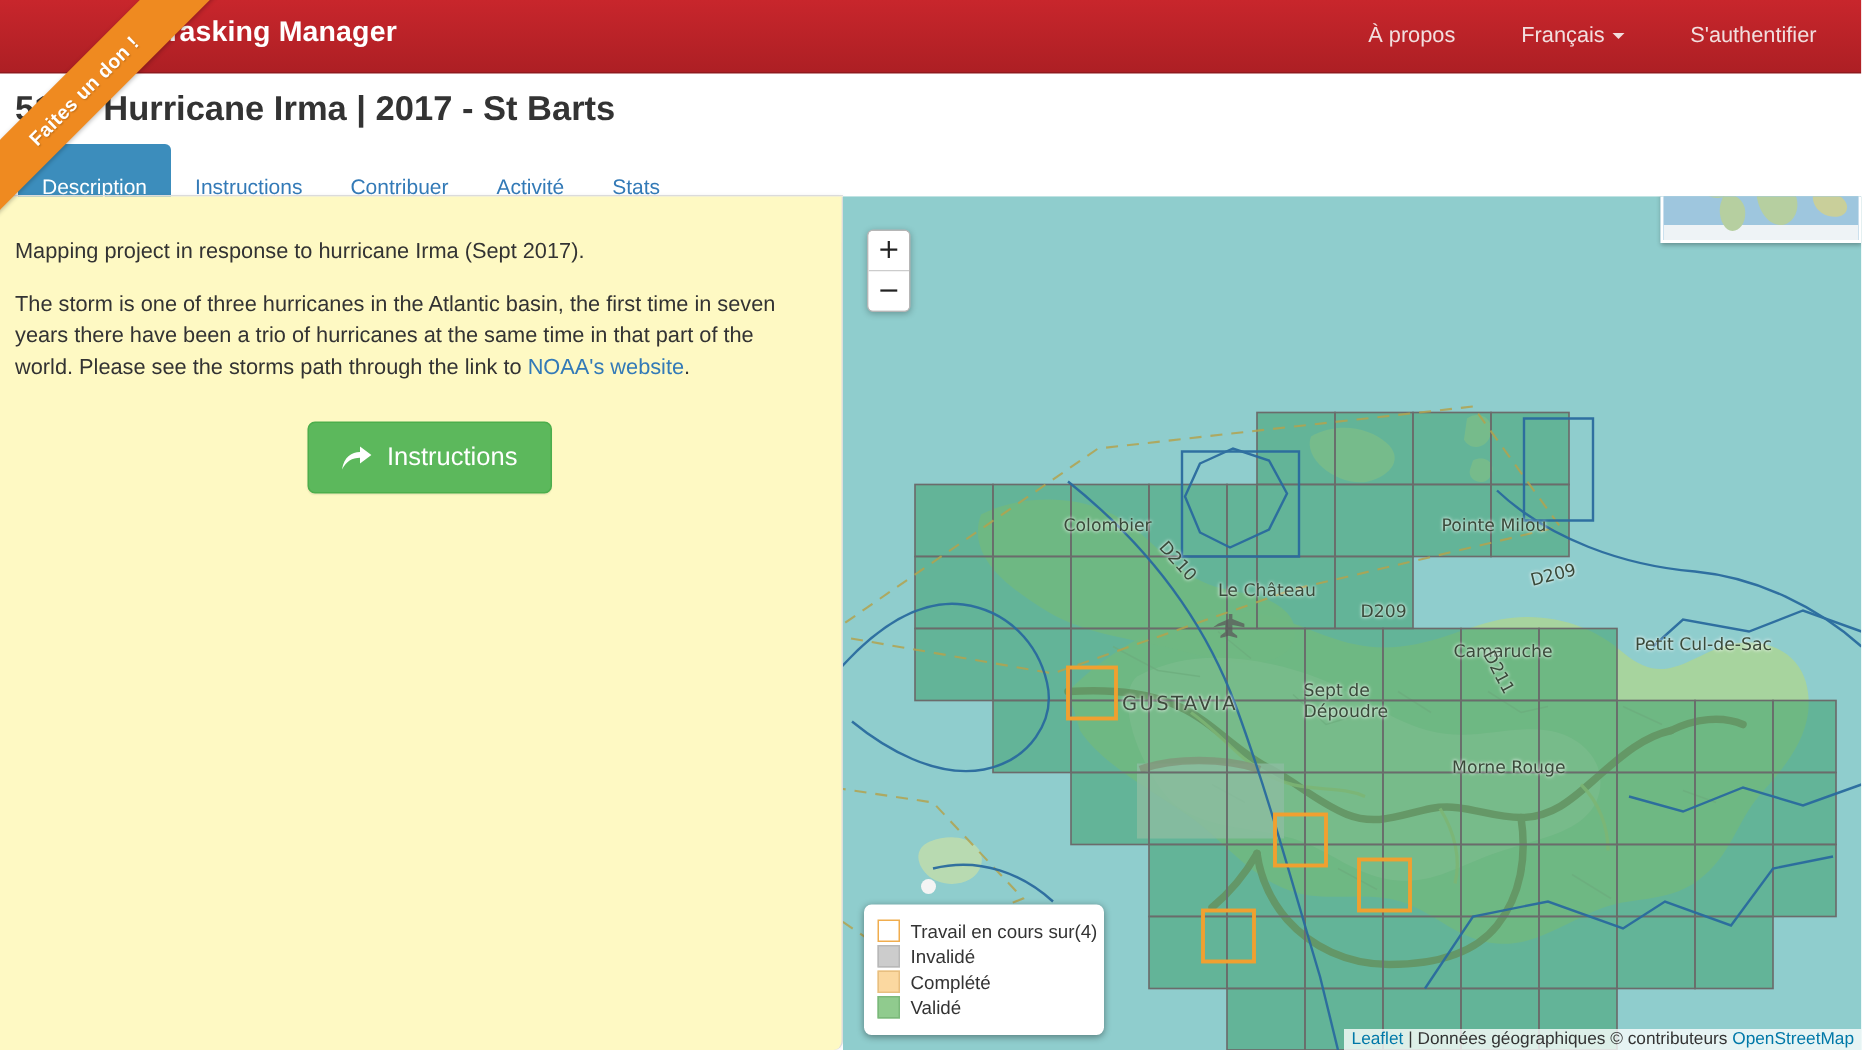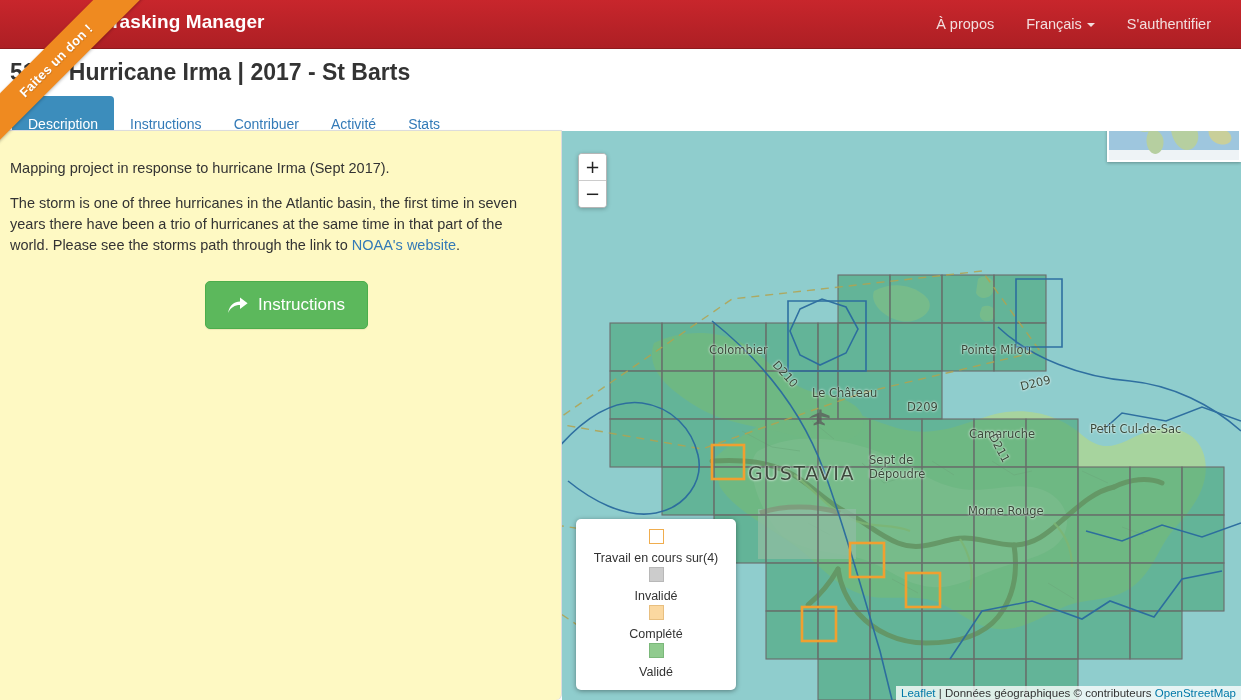--- a/index.html
+++ b/index.html
@@ -16,21 +16,21 @@
     position:absolute;left:0;top:0;width:1241px;height:48px;
     background:linear-gradient(to bottom,#c8262c 0%,#ad1f24 100%);
     border-bottom:1px solid #8f1a1e;
     z-index:5;
   }
   .brand{
     position:absolute;left:88px;top:11px;
     color:#fff;font-size:19px;font-weight:bold;letter-spacing:.1px;
     white-space:nowrap;
   }
-  .nav-right{position:absolute;right:14px;top:0;height:48px;display:flex;align-items:center;gap:0;}
+  .nav-right{position:absolute;right:14px;top:0;height:48px;display:flex;align-items:center;gap:12px;}
   .nav-link{
     color:#f2dede;font-size:14.5px;padding:0 16px;line-height:48px;
     text-decoration:none;white-space:nowrap;cursor:pointer;
   }
   .caret{
     display:inline-block;width:0;height:0;margin-left:5px;vertical-align:middle;
     border-left:4px solid transparent;border-right:4px solid transparent;
     border-top:4px solid #f2dede;
   }
 
@@ -92,21 +92,21 @@
     position:absolute;left:562px;top:131px;width:679px;height:569px;
     background:#8fcdcd;overflow:hidden;
   }
   .map-svg{position:absolute;left:0;top:0;width:679px;height:569px;}
   .maplbl{
     position:absolute;font-size:11px;color:#4b5a4b;white-space:nowrap;
     font-family:"DejaVu Sans",sans-serif;
     text-shadow:0 0 2px rgba(255,255,255,.85),0 0 3px rgba(255,255,255,.7);
     pointer-events:none;
   }
-  .maplbl.city{font-size:19px;letter-spacing:1.6px;color:#3d4a3d;font-weight:normal;}
+  .maplbl.city{font-size:13px;letter-spacing:1.6px;color:#3d4a3d;font-weight:normal;}
   .maplbl.road{color:#3a4a3a;font-size:11.5px;}
 
   
   .zoomctl{
     position:absolute;left:16px;top:22px;width:27px;
     background:#fff;border:1px solid #b6b6b6;border-radius:4px;
     box-shadow:0 1px 4px rgba(0,0,0,.25);z-index:12;overflow:hidden;
   }
   .zoomctl div{
     height:26px;line-height:25px;text-align:center;font-size:18px;color:#222;
@@ -120,21 +120,21 @@
     border:2px solid #fff;box-shadow:0 1px 3px rgba(0,0,0,.3);
     overflow:hidden;background:#9bc4de;z-index:14;
   }
 
   
   .legend{
     position:absolute;left:14px;bottom:10px;width:142px;
     background:#fff;border-radius:5px;padding:8px 9px 9px 9px;
     box-shadow:0 1px 5px rgba(0,0,0,.4);z-index:12;
   }
-  .legend-row{display:flex;align-items:center;gap:7px;margin:2px 0;flex-direction:column;}
+  .legend-row{display:flex;align-items:center;gap:7px;margin:2px 0;}
   .swatch{width:13px;height:13px;flex:0 0 13px;border:1px solid #b8b8b8;}
   .legend-row span{font-size:12.5px;color:#333;white-space:nowrap;}
 
   
   .scale{position:absolute;left:166px;bottom:16px;z-index:12;font-size:11px;color:#333;}
   .scale .bar{
     background:rgba(255,255,255,.55);
     border:2px solid #767676;border-top:none;
     padding:0 4px;line-height:16px;height:16px;
   }

